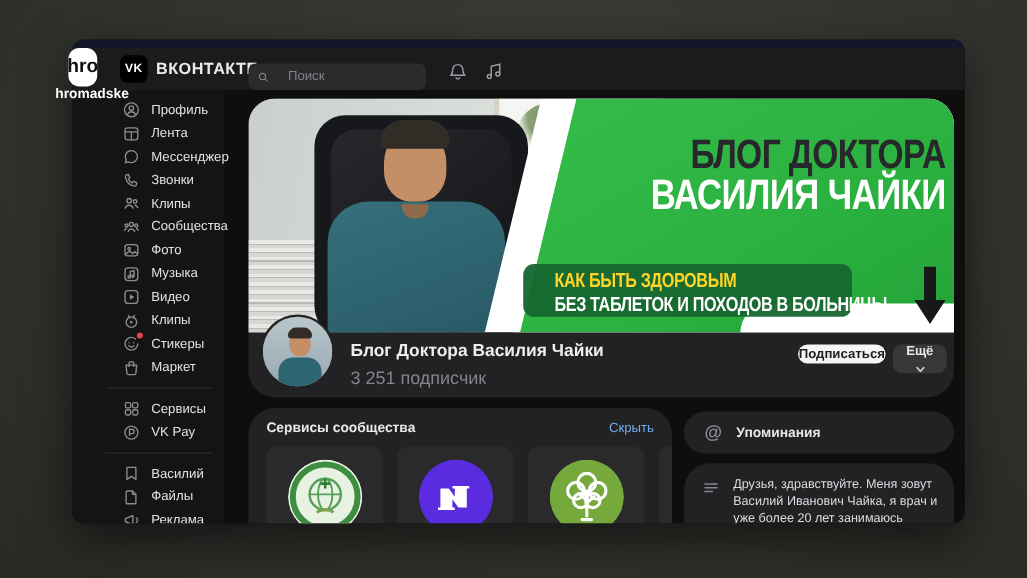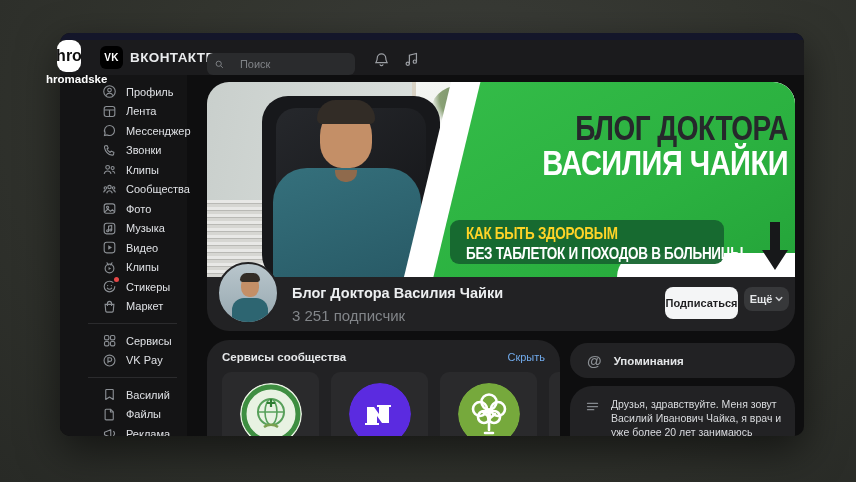--- a/index.html
+++ b/index.html
@@ -87,41 +87,41 @@
   .cov-green { position:absolute; inset:0;
     background:linear-gradient(150deg,#39c24d 0%,#2bb140 70%,#24a339 100%);
     clip-path:polygon(46.5% 0, 100% 0, 100% 100%, 38.5% 100%); }
   .cov-corner { position:absolute; right:0; bottom:0; width:178px; height:24px; background:#fff; border-radius:26px 0 0 0; }
 
   .cov-title { position:absolute; right:7px; text-align:right; font-weight:bold; letter-spacing:-.5px;
     transform:scaleY(1.22); transform-origin:top right; line-height:1; white-space:nowrap; }
   .cov-t1 { top:30px; font-size:28px; color:#26282b; }
   .cov-t2 { top:64px; font-size:29px; color:#ffffff; }
 
-  .cov-badge { position:absolute; left:243px; top:138px; width:274px; height:44px;
-    background:rgba(22,102,47,.95); border-radius:9px; padding:4px 16px; }
+  .cov-badge { position:absolute; left:229px; top:138px; width:274px; height:44px;
+    background:rgba(22,102,47,.95); border-radius:9px; padding:4px 26px; }
   .cov-badge .b1 { color:#ffd427; font-size:13.5px; font-weight:bold; letter-spacing:-.3px; transform:scaleY(1.25); transform-origin:left top; }
   .cov-badge .b2 { color:#ffffff; font-size:13.5px; font-weight:bold; letter-spacing:-.3px; margin-top:5px; transform:scaleY(1.25); transform-origin:left top; white-space:nowrap; }
   .cov-arrow { position:absolute; left:552px; top:140px; width:32px; height:50px; }
 
   
   .avatar { position:absolute; left:10px; top:180px; width:62px; height:62px; border-radius:50%;
     border:2px solid #222224; overflow:hidden; background:linear-gradient(#b9c6cc,#97a8b0); }
   .avatar .a-body { position:absolute; left:13px; top:34px; width:36px; height:28px; background:#2d6571; border-radius:12px 12px 0 0; }
   .avatar .a-head { position:absolute; left:22px; top:12px; width:18px; height:21px; background:#c48f67; border-radius:45%; }
   .avatar .a-hair { position:absolute; left:21px; top:9px; width:20px; height:9px; background:#322c26; border-radius:8px 8px 3px 3px; }
 
   .g-title { position:absolute; left:85px; top:203px; color:#eceef0; font-size:14.5px; font-weight:bold; }
   .g-subs  { position:absolute; left:85px; top:225px; color:#828589; font-size:15px; }
-  .btn-subscribe { position:absolute; left:458px; top:205px; width:73px; height:32px;
+  .btn-subscribe { position:absolute; left:458px; top:205px; width:73px; height:16px;
     background:#f4f5f6; color:#1f1f21; border:none; border-radius:8px; font-size:11px; font-weight:bold;
     font-family:"Liberation Sans",sans-serif; cursor:pointer; }
   .btn-more { position:absolute; left:537px; top:205px; width:45px; height:24px;
     background:#37383a; color:#e5e7e9; border:none; border-radius:8px; font-size:11px; font-weight:bold;
-    font-family:"Liberation Sans",sans-serif; cursor:pointer; display:flex; align-items:center; justify-content:center; gap:3px; }
+    font-family:"Liberation Sans",sans-serif; cursor:pointer; display:flex; align-items:center; justify-content:space-between; gap:3px;flex-direction:column; }
 
   
   .similar-card { left:147px; top:307px; width:353px; height:130px; overflow:hidden; }
   .sim-head { display:flex; justify-content:space-between; align-items:center; padding:11px 15px 9px 15px; }
   .sim-title { color:#e6e8ea; font-size:11.5px; font-weight:bold; }
   .sim-hide { color:#71aaeb; font-size:11px; cursor:pointer; }
   .sim-row { display:flex; gap:12px; padding-left:15px; }
   .sim-tile { width:97px; height:95px; background:#2a2a2c; border-radius:9px; flex:0 0 97px;
     display:flex; justify-content:center; padding-top:11px; cursor:pointer; }
   .sim-ava { width:62px; height:62px; border-radius:50%; overflow:hidden; }

